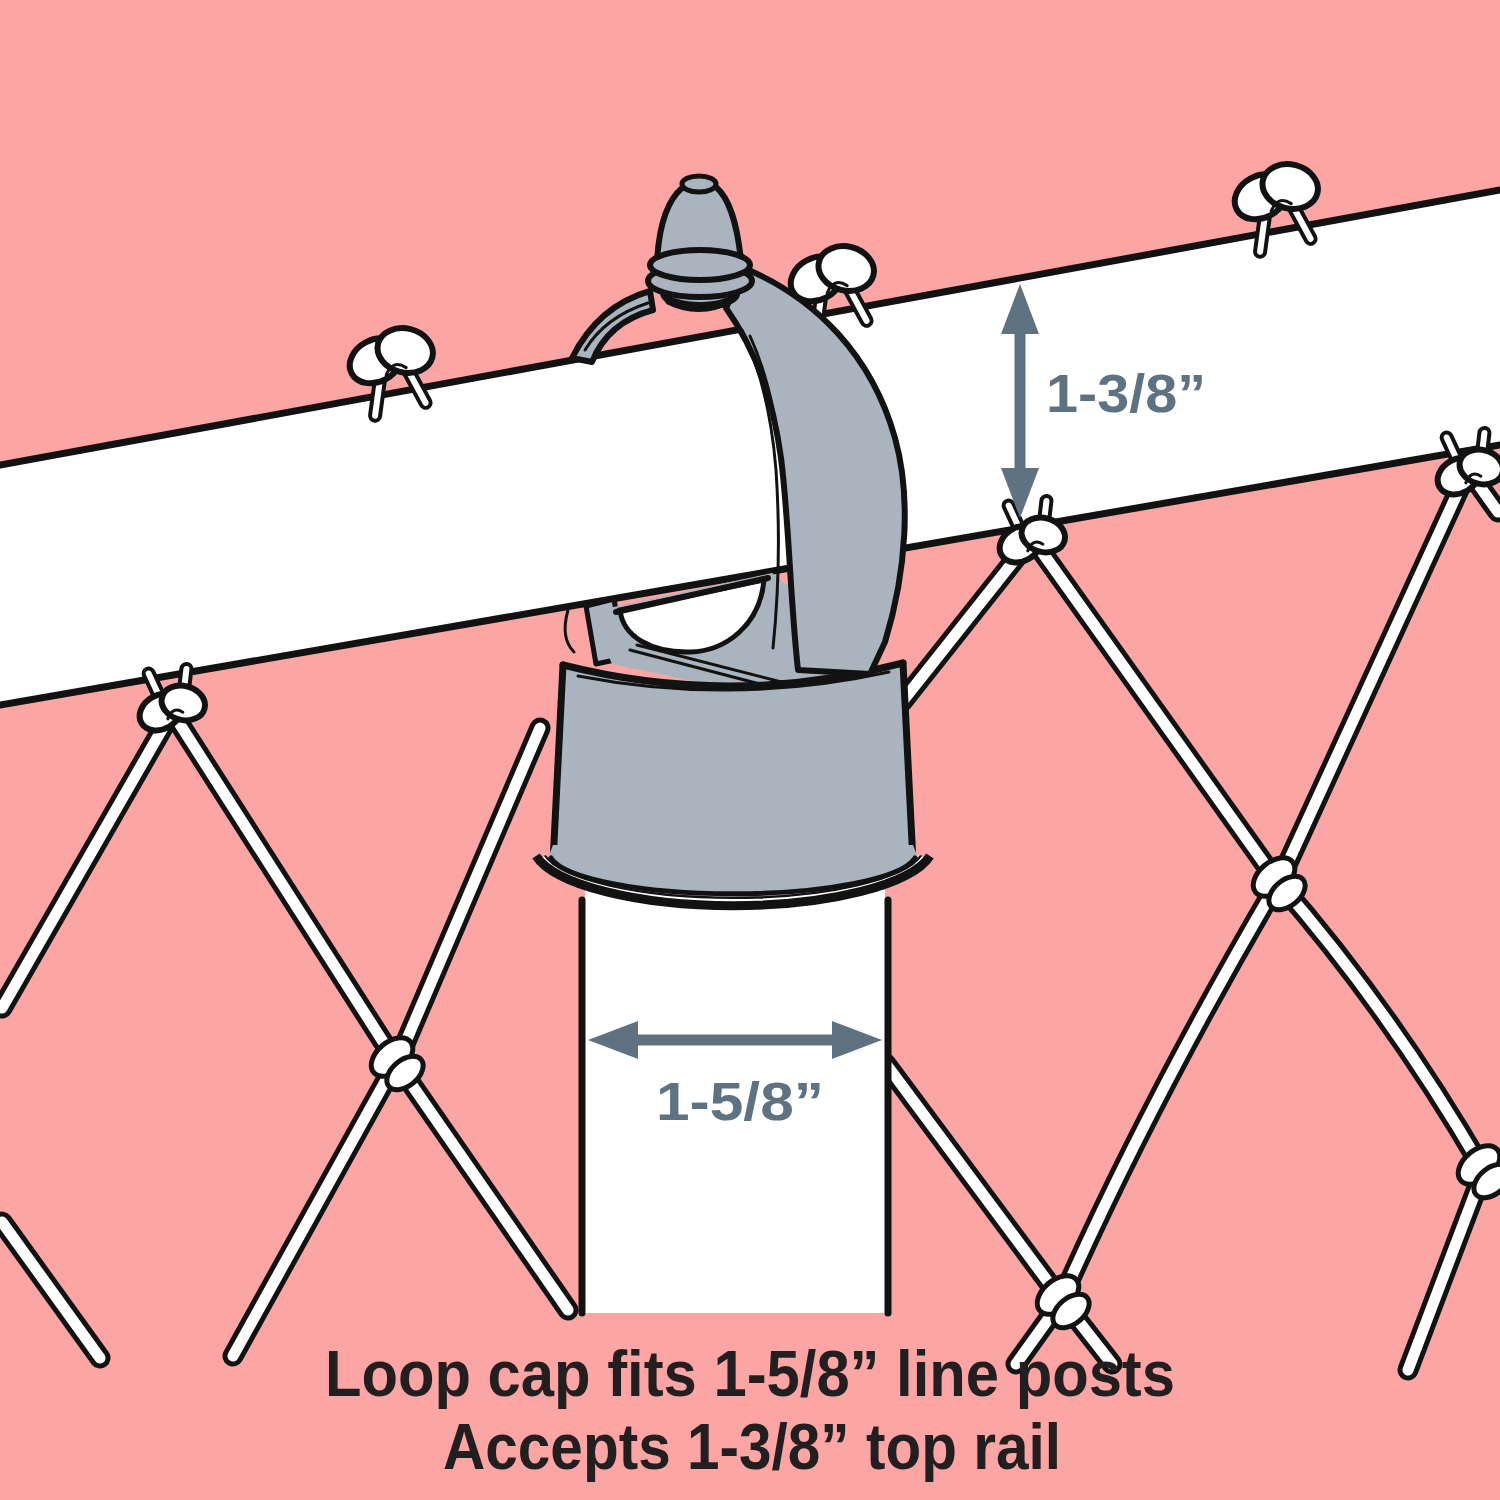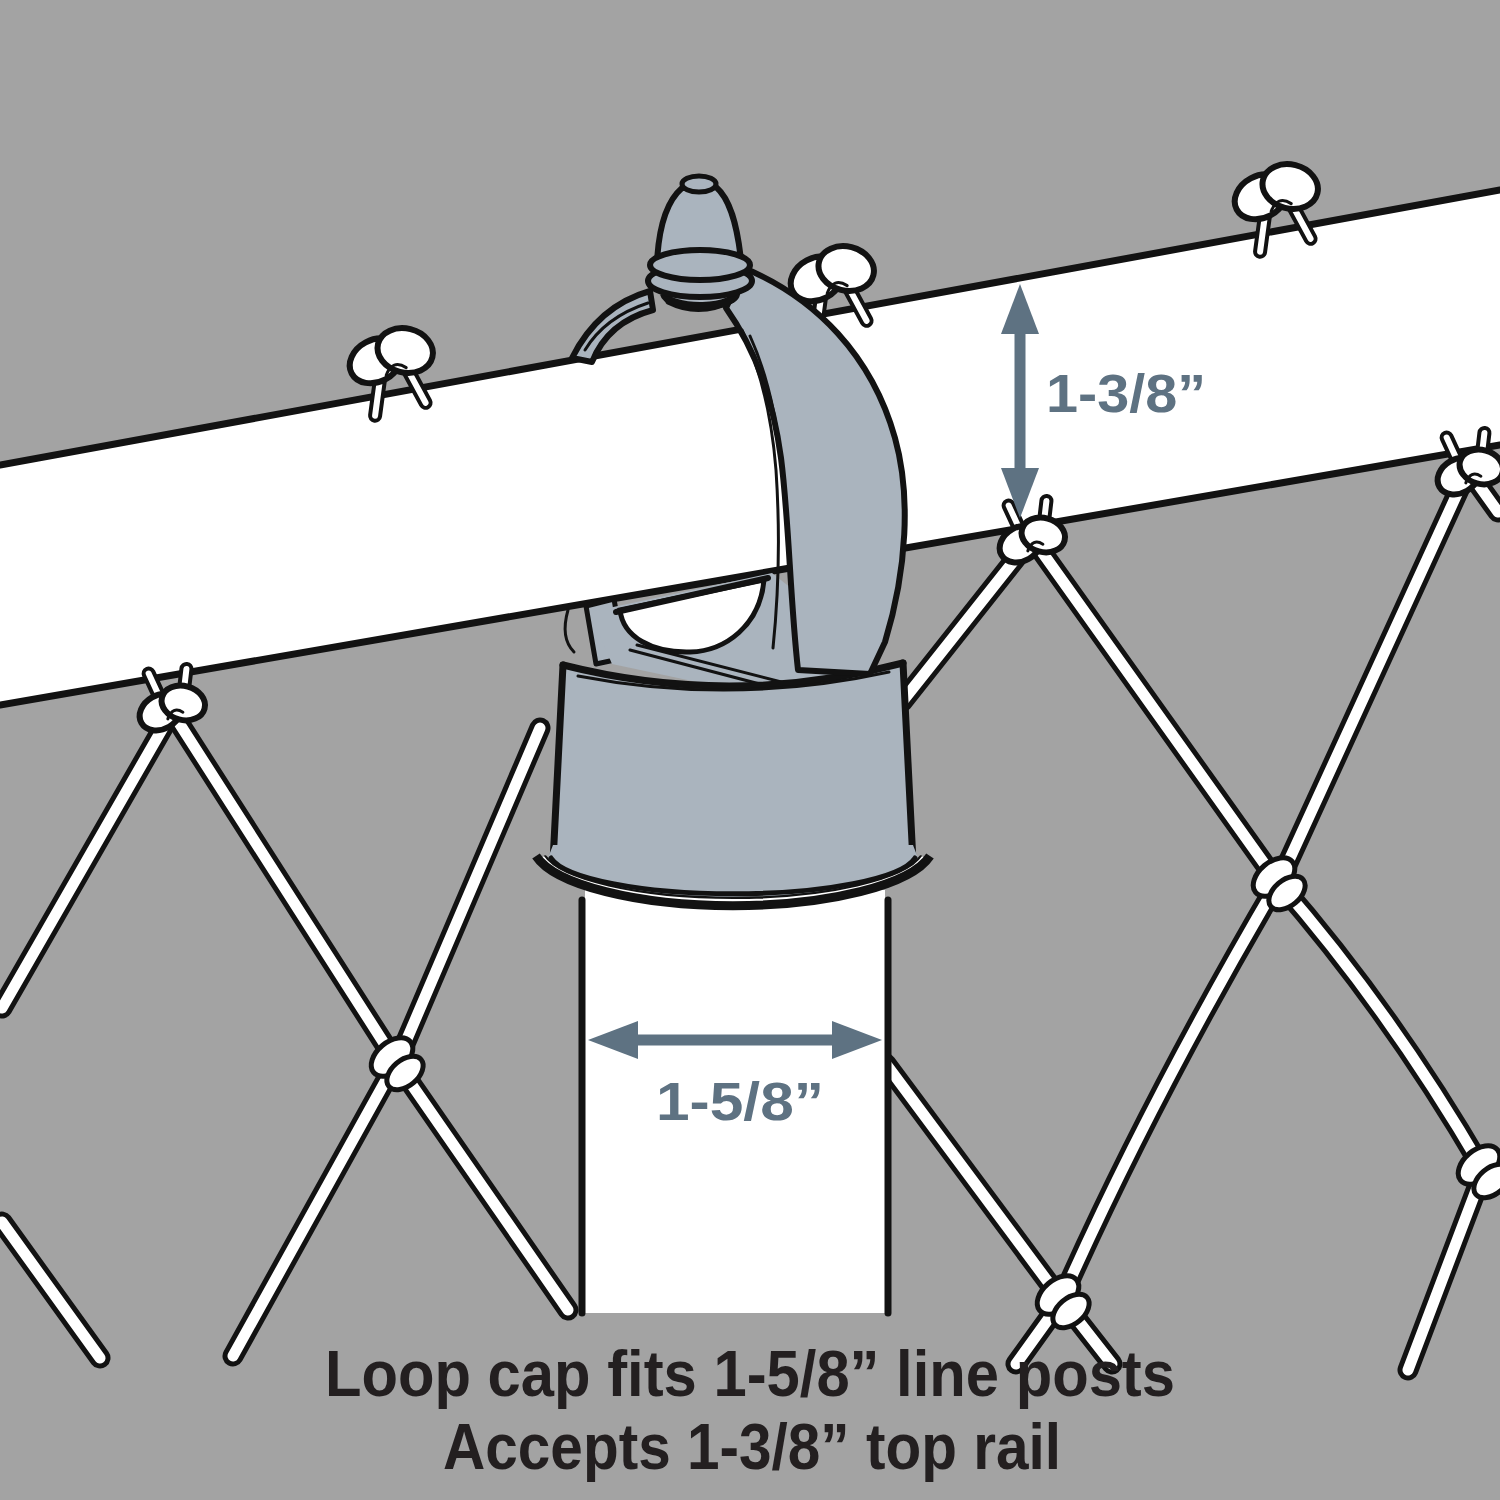--- a/index.html
+++ b/index.html
@@ -1,16 +1,16 @@
 <!DOCTYPE html>
 <html><head>
 <meta charset="utf-8">
 <style>
   html,body{margin:0;padding:0;background:#ffffff;}
-  .stage{width:1500px;height:1500px;position:relative;background:#a3a3a3;overflow:hidden;
+  .stage{width:1500px;height:1500px;position:relative;background:#fca5a5;overflow:hidden;
          font-family:"Liberation Sans", sans-serif;}
   svg{display:block;}
   .outl{fill:none;stroke:#121212;stroke-width:7;stroke-linecap:round;}
   .thin{fill:none;stroke:#121212;stroke-width:3;stroke-linecap:round;}
   .wb{fill:none;stroke:#121212;stroke-width:21;stroke-linecap:round;}
   .wf{fill:none;stroke:#ffffff;stroke-width:11;stroke-linecap:round;}
   .loopw{fill:#ffffff;stroke:#121212;stroke-width:6;}
   .legb{fill:none;stroke:#121212;stroke-width:14;stroke-linecap:round;}
   .legf{fill:none;stroke:#ffffff;stroke-width:6;stroke-linecap:round;}
   .gray{fill:#aab4be;}

